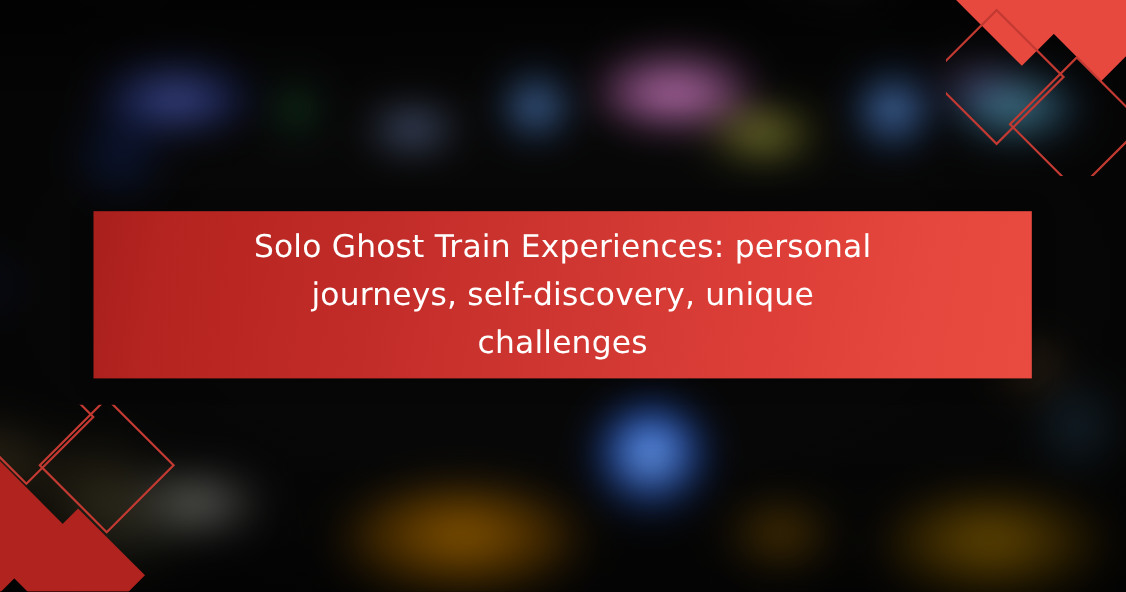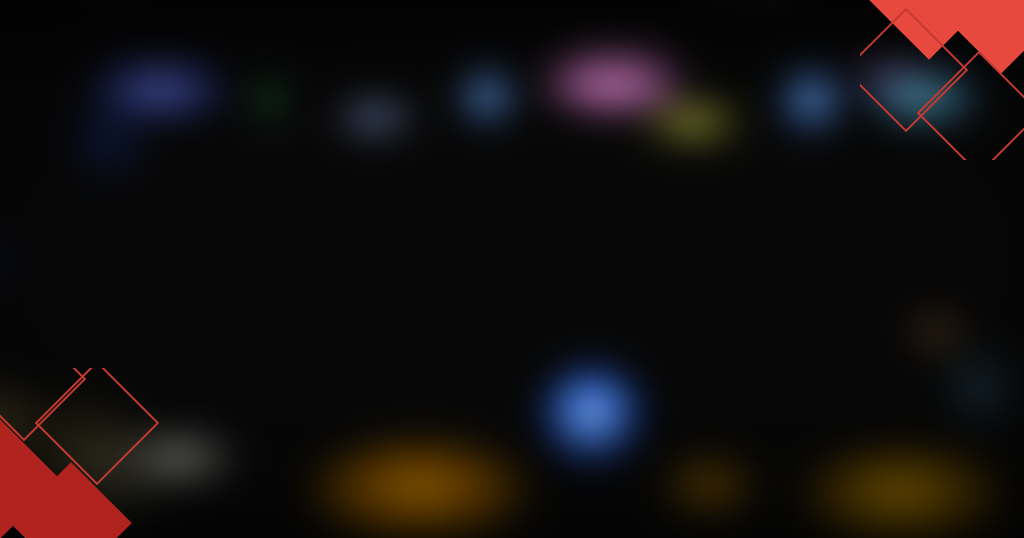--- a/index.html
+++ b/index.html
@@ -157,14 +157,17 @@
       <rect x="-19" y="-32" width="86" height="86" transform="rotate(45 24 11)" fill="none" stroke="#c23a32" stroke-width="2"></rect>
 
       <rect x="54" y="12" width="86" height="86" transform="rotate(45 97 55)" fill="none" stroke="#c23a32" stroke-width="2"></rect>
 
       <rect x="-44" y="68" width="86" height="86" transform="rotate(45 -1 111)" fill="#b0231f"></rect>
 
       <rect x="28" y="112" width="86" height="86" transform="rotate(45 71 155)" fill="#b0231f"></rect>
     </g>
   </svg>
 
+  <div class="title-banner">
+    <h1 class="title-text">Solo Ghost Train Experiences: personal journeys, self-discovery, unique challenges</h1>
+  </div>
 
 </div>
 
 </body></html>

